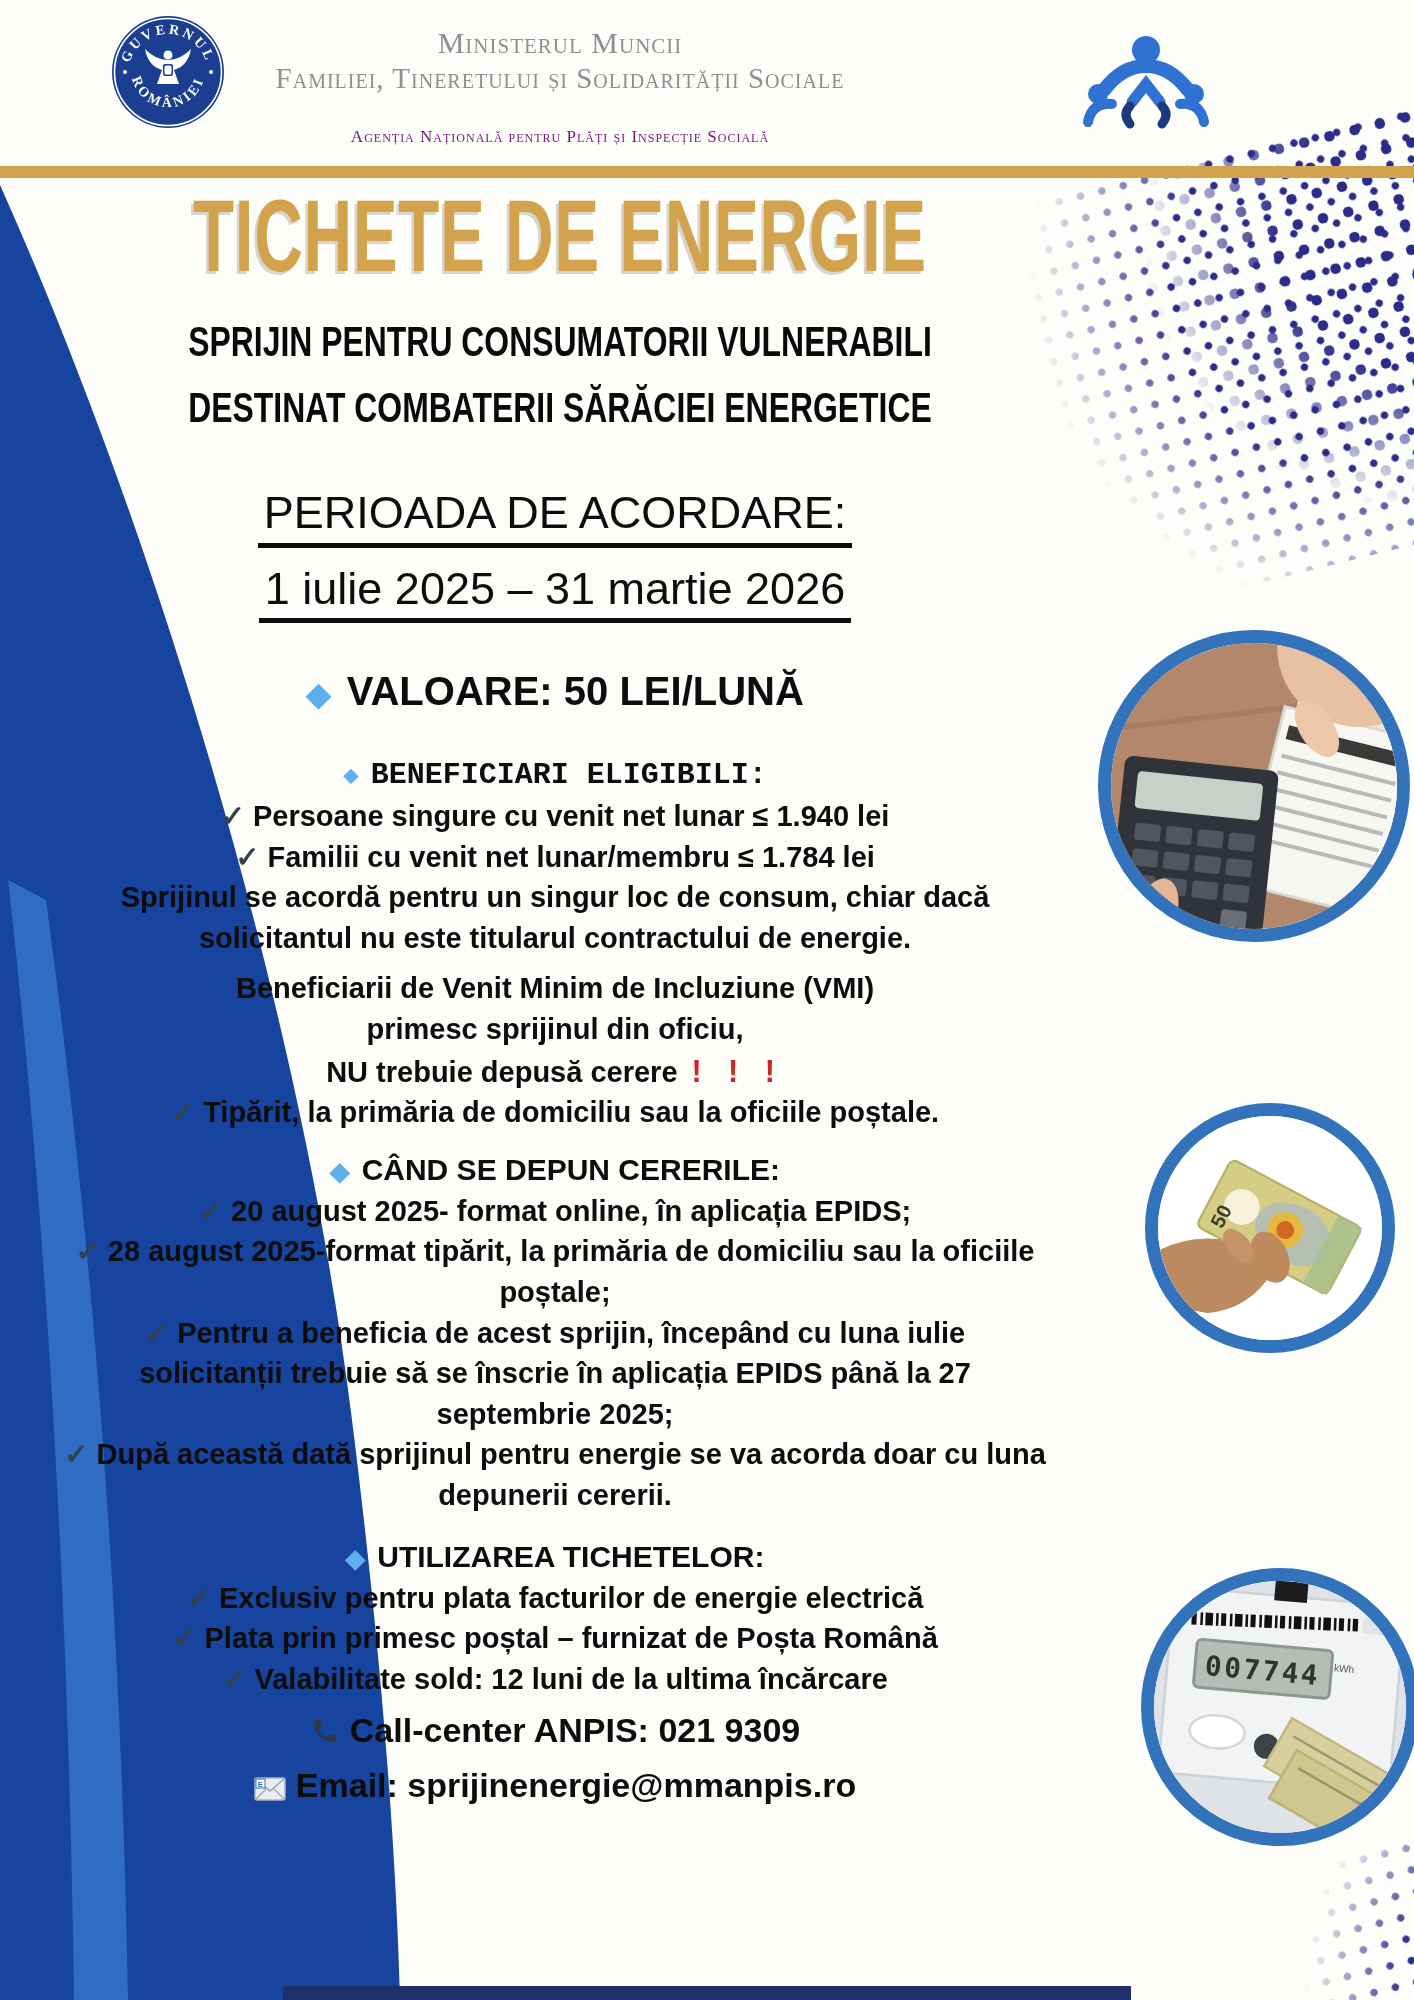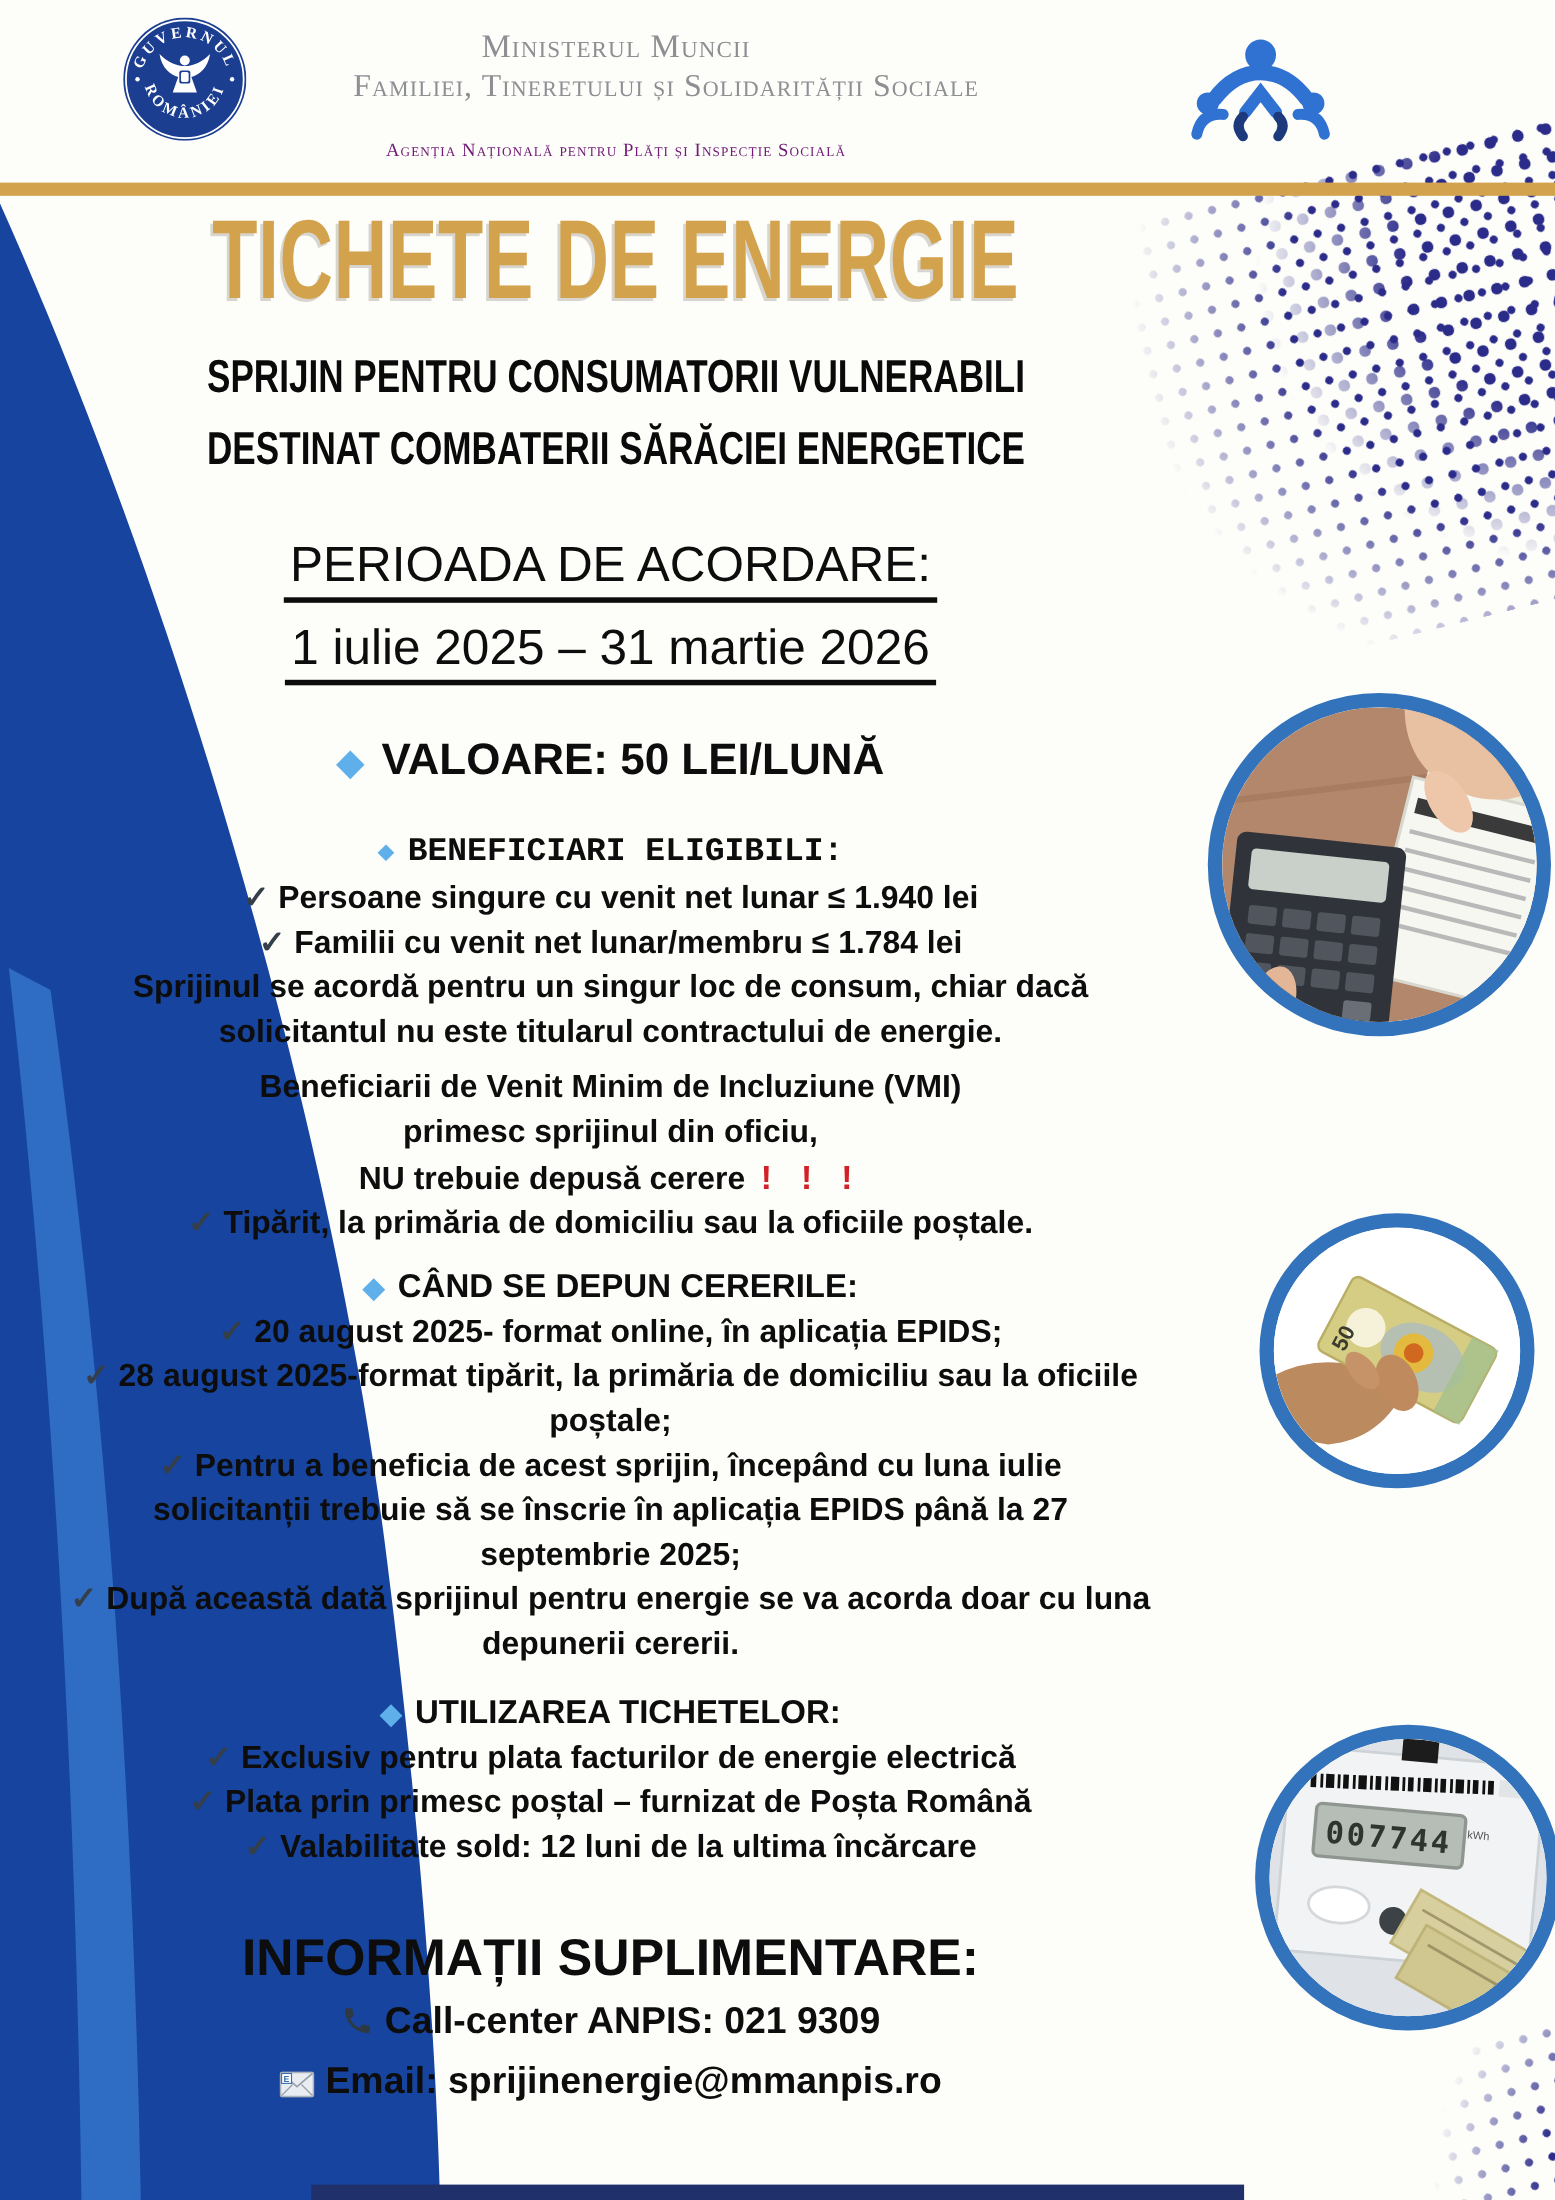--- a/index.html
+++ b/index.html
@@ -36,21 +36,21 @@
     mask-image:radial-gradient(circle at 92% 85%,#000 0 45%,transparent 80%);
   }
   
   .gov-seal{position:absolute;left:112px;top:16px;width:112px;height:112px;z-index:5;}
   .ministry{
     position:absolute;left:230px;top:26px;width:660px;z-index:5;
     text-align:center;font-family:"Liberation Serif",serif;font-variant:small-caps;
     color:#8d8f93;
   }
   .ministry .l1{font-size:30px;letter-spacing:1px;}
-  .ministry .l2{font-size:29px;letter-spacing:1px;margin-top:2px;text-align:right;}
+  .ministry .l2{font-size:29px;letter-spacing:1px;margin-top:2px;}
   .ministry .l3{font-size:17px;letter-spacing:1px;margin-top:32px;color:#701a75;}
   .people-logo{position:absolute;left:1082px;top:26px;width:128px;height:112px;z-index:5;}
   .gold-bar{position:absolute;left:0;top:166px;width:100%;height:12px;background:#d2a24c;z-index:2;}
   
   .title-wrap{position:absolute;left:0;top:178px;width:1120px;text-align:center;z-index:5;}
   .title-wrap .t{
     display:inline-block;white-space:nowrap;
     font-size:102px;font-weight:800;letter-spacing:1px;color:#d2a24c;
     transform:scaleX(.66);
     text-shadow:-4px 3px 0 rgba(45,32,6,.18);
@@ -179,21 +179,20 @@
   <p class="item"><span class="check">✓</span><span>20 august 2025- format online, în aplicația EPIDS;</span></p>
   <p class="item"><span class="check">✓</span><span>28 august 2025-format tipărit, la primăria de domiciliu sau la oficiile poștale;</span></p>
   <p class="item narrow"><span class="check">✓</span><span>Pentru a beneficia de acest sprijin, începând cu luna iulie solicitanții trebuie să se înscrie în aplicația EPIDS până la 27 septembrie 2025;</span></p>
   <p class="item"><span class="check">✓</span><span>După această dată sprijinul pentru energie se va acorda doar cu luna depunerii cererii.</span></p>
 
   <p class="sec-row mt20"><span class="diamond">◆</span><span>UTILIZAREA TICHETELOR:</span></p>
   <p class="item"><span class="check">✓</span><span>Exclusiv pentru plata facturilor de energie electrică</span></p>
   <p class="item"><span class="check">✓</span><span>Plata prin primesc poștal – furnizat de Poșta Română</span></p>
   <p class="item"><span class="check">✓</span><span>Valabilitate sold: 12 luni de la ultima încărcare</span></p>
 
-  <p class="info-head">INFORMAȚII SUPLIMENTARE:</p>
   <p class="contact">
     <span class="ic">
       <svg width="30" height="30" viewBox="0 0 24 24">
           <path fill="#2e3942" d="M6.62 10.79c1.44 2.83 3.76 5.14 6.59 6.59l2.2-2.2c.27-.27.67-.36 1.02-.24 1.12.37 2.33.57 3.57.57.55 0 1 .45 1 1V20c0 .55-.45 1-1 1-9.39 0-17-7.61-17-17 0-.55.45-1 1-1h3.5c.55 0 1 .45 1 1 0 1.25.2 2.45.57 3.57.11.35.03.74-.25 1.02l-2.2 2.2z"></path>
         </svg>
     </span><span>Call-center ANPIS: 021 9309</span>
   </p>
   <p class="contact">
     <span class="ic">
       <svg width="32" height="24" viewBox="0 0 32 24">

